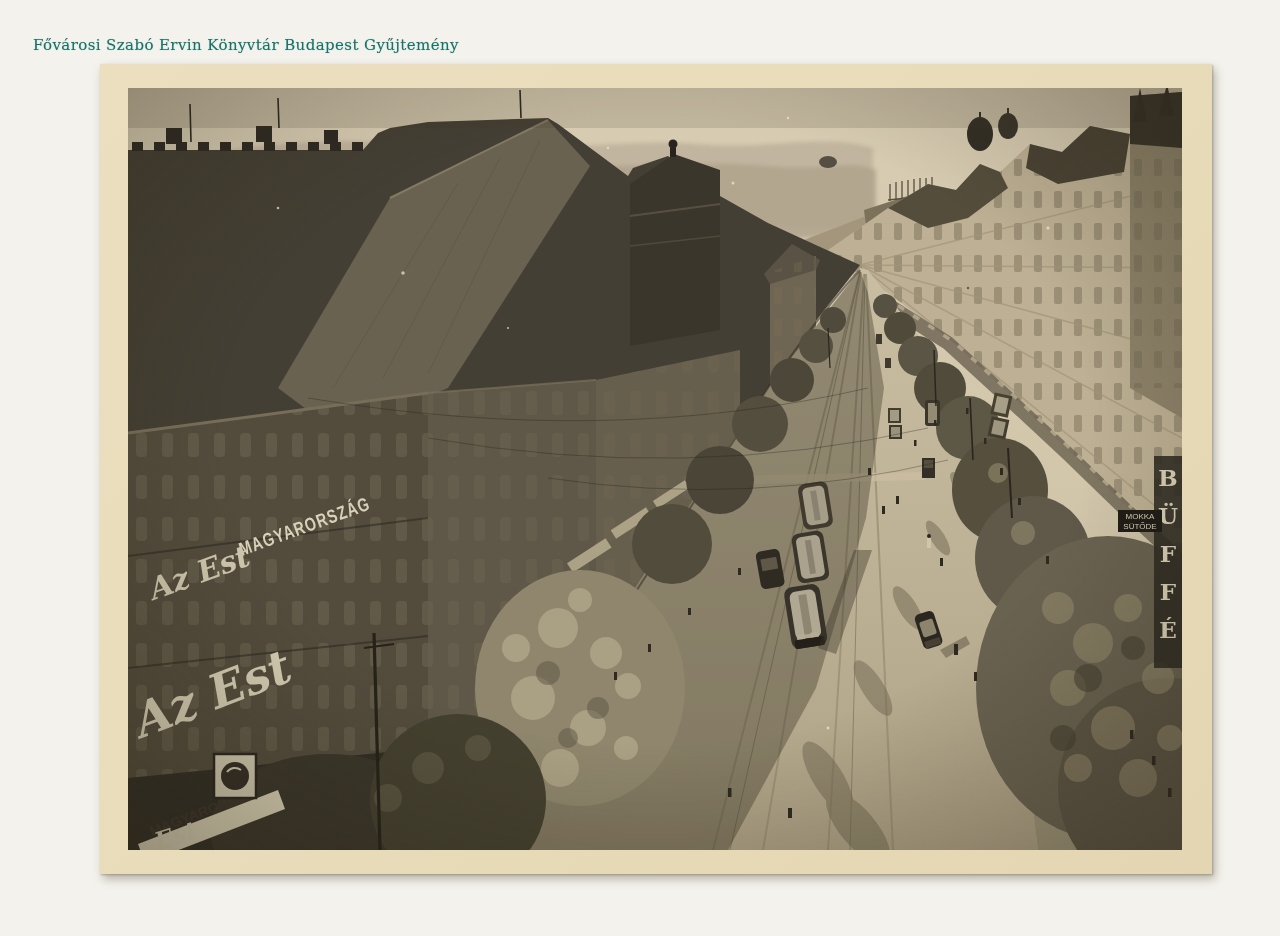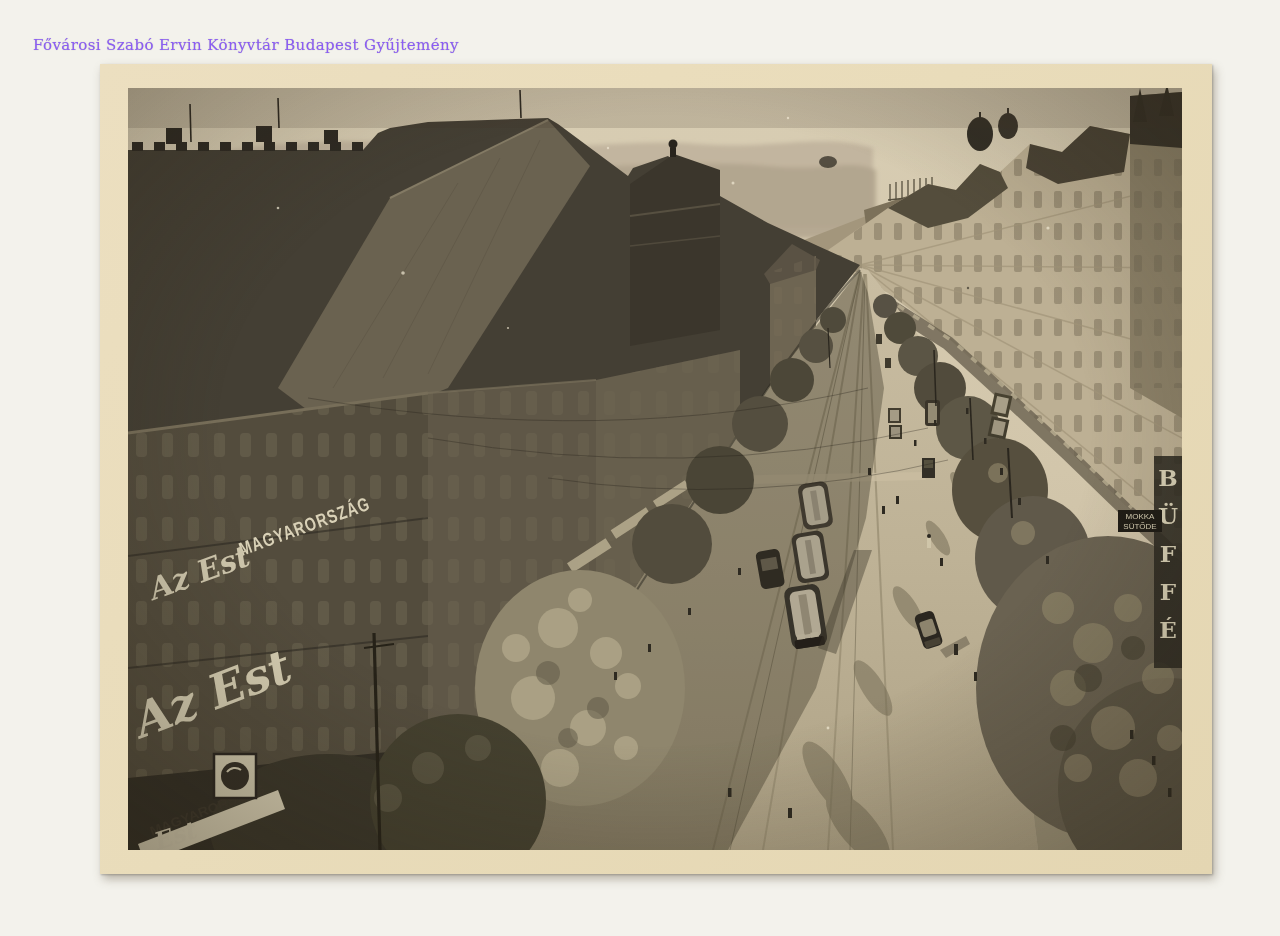--- a/index.html
+++ b/index.html
@@ -6,21 +6,21 @@
   body{
     width:1280px;height:936px;overflow:hidden;
     background:#f3f2ec;
     font-family:"Liberation Sans", sans-serif;
     position:relative;
   }
   .watermark{
     position:absolute;left:33px;top:36px;
     font-family:"DejaVu Serif", serif;
     font-size:15px;letter-spacing:.4px;
-    color:#8b5cf6;
+    color:#0f766e;
     text-shadow:0 0 1px rgba(70,70,60,.35);
     user-select:none;
   }
   .photo-paper{
     position:absolute;left:100px;top:64px;
     width:1112px;height:810px;
     background:linear-gradient(135deg,#ecdfc0 0%,#e9dcba 45%,#e4d6b2 100%);
     box-shadow:3px 5px 9px rgba(110,100,80,.45), 1px 1px 2px rgba(0,0,0,.25);
   }
   .photo-image{

